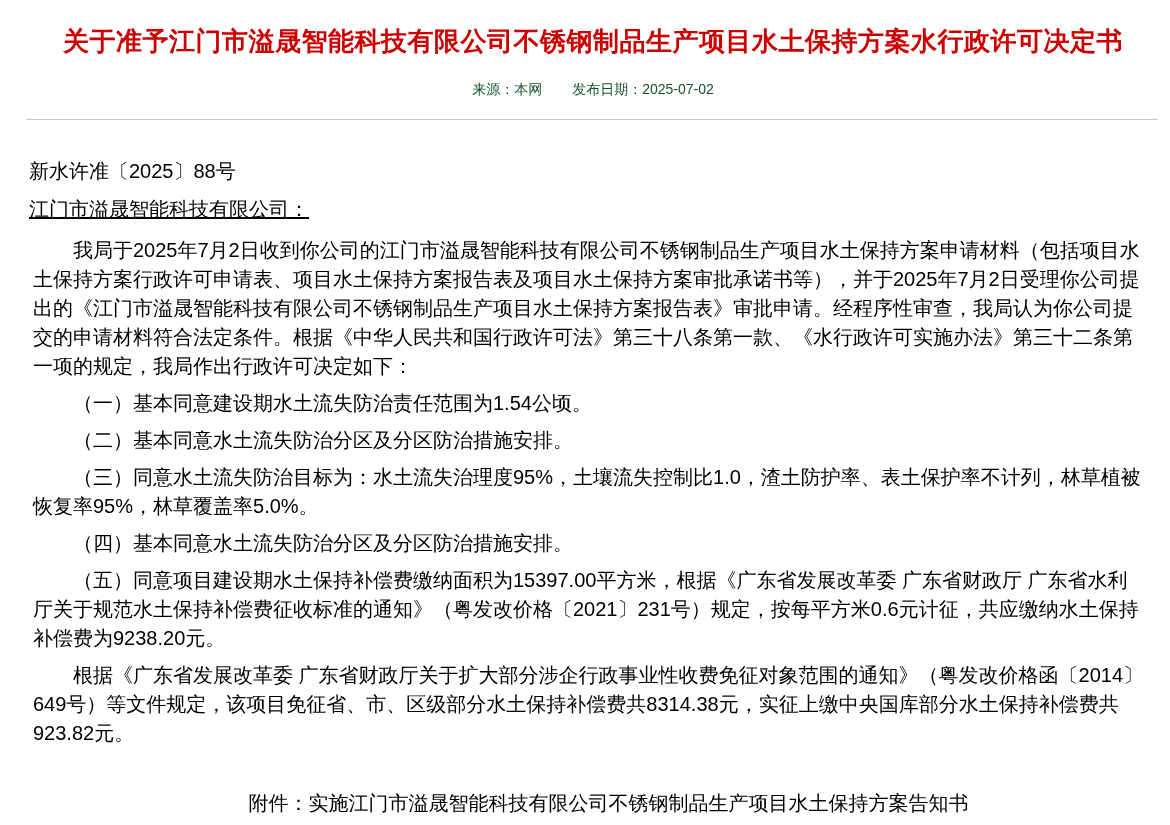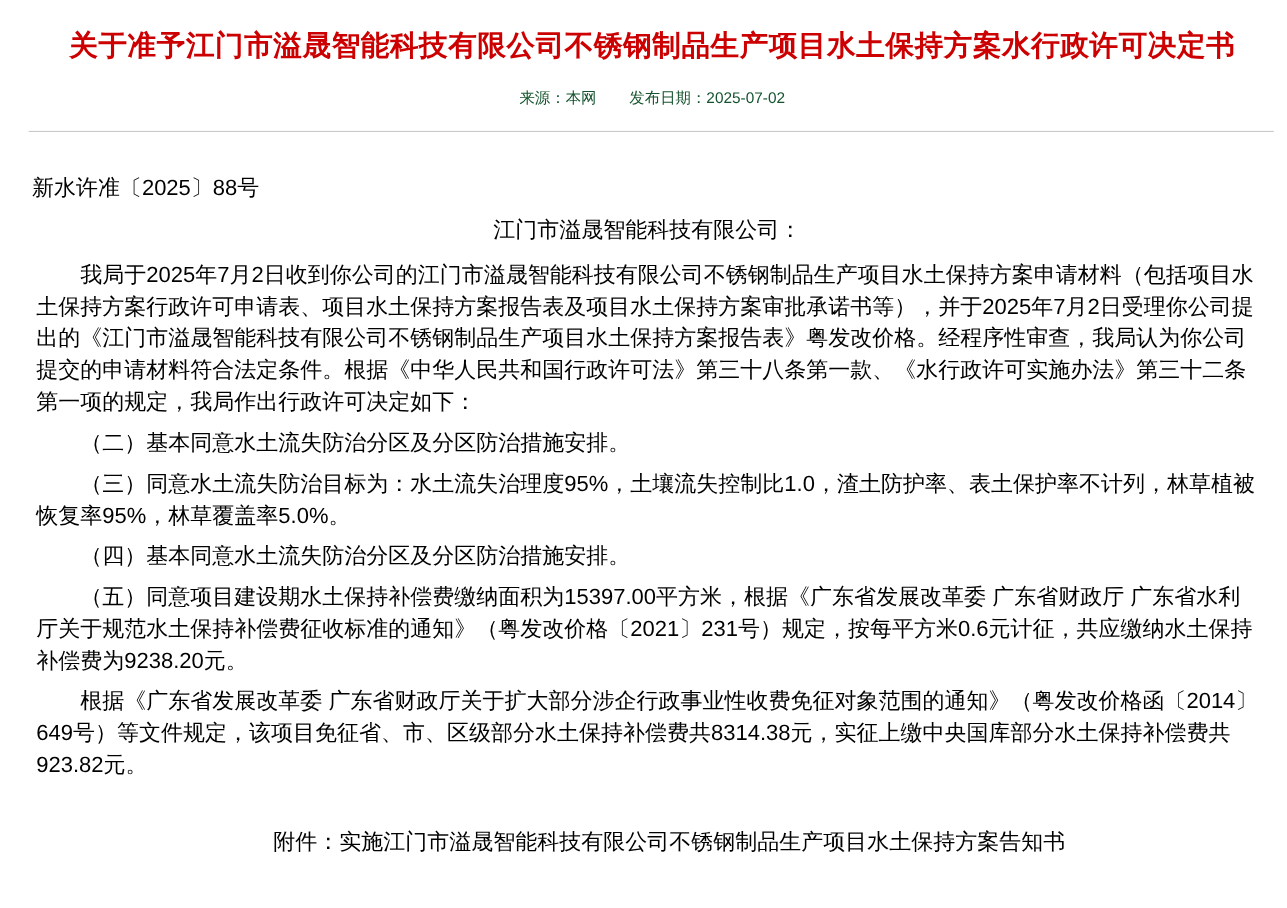--- a/index.html
+++ b/index.html
@@ -42,21 +42,22 @@
   .content {
     padding: 25px 22px 0 13px;
     font-size: 20px;
     line-height: 29px;
     color: #000000;
   }
   .doc-number {
     margin-bottom: 1px;
   }
   .salutation {
-    text-align: center;
+    text-align: left;
+    text-decoration: underline;
   }
   .body-paragraphs p {
     text-indent: 2em;
     margin: 0;
   }
   .attachment-line {
     text-indent: 2em;
     margin-top: 29px;
     text-align: center;
   }
@@ -88,21 +89,22 @@
 
   <hr class="header-divider">
 
   <div class="content">
 
     <div class="doc-number">新水许准〔2025〕88号</div>
 
     <div class="salutation">江门市溢晟智能科技有限公司：</div>
 
     <div class="body-paragraphs">
-        <p>我局于2025年7月2日收到你公司的江门市溢晟智能科技有限公司不锈钢制品生产项目水土保持方案申请材料（包括项目水土保持方案行政许可申请表、项目水土保持方案报告表及项目水土保持方案审批承诺书等），并于2025年7月2日受理你公司提出的《江门市溢晟智能科技有限公司不锈钢制品生产项目水土保持方案报告表》粤发改价格。经程序性审查，我局认为你公司提交的申请材料符合法定条件。根据《中华人民共和国行政许可法》第三十八条第一款、《水行政许可实施办法》第三十二条第一项的规定，我局作出行政许可决定如下：</p>
+        <p>我局于2025年7月2日收到你公司的江门市溢晟智能科技有限公司不锈钢制品生产项目水土保持方案申请材料（包括项目水土保持方案行政许可申请表、项目水土保持方案报告表及项目水土保持方案审批承诺书等），并于2025年7月2日受理你公司提出的《江门市溢晟智能科技有限公司不锈钢制品生产项目水土保持方案报告表》审批申请。经程序性审查，我局认为你公司提交的申请材料符合法定条件。根据《中华人民共和国行政许可法》第三十八条第一款、《水行政许可实施办法》第三十二条第一项的规定，我局作出行政许可决定如下：</p>
+        <p>（一）基本同意建设期水土流失防治责任范围为1.54公顷。</p>
         <p>（二）基本同意水土流失防治分区及分区防治措施安排。</p>
         <p>（三）同意水土流失防治目标为：水土流失治理度95%，土壤流失控制比1.0，渣土防护率、表土保护率不计列，林草植被恢复率95%，林草覆盖率5.0%。</p>
         <p>（四）基本同意水土流失防治分区及分区防治措施安排。</p>
         <p>（五）同意项目建设期水土保持补偿费缴纳面积为15397.00平方米，根据《广东省发展改革委 广东省财政厅 广东省水利厅关于规范水土保持补偿费征收标准的通知》（粤发改价格〔2021〕231号）规定，按每平方米0.6元计征，共应缴纳水土保持补偿费为9238.20元。</p>
         <p>根据《广东省发展改革委 广东省财政厅关于扩大部分涉企行政事业性收费免征对象范围的通知》（粤发改价格函〔2014〕649号）等文件规定，该项目免征省、市、区级部分水土保持补偿费共8314.38元，实征上缴中央国库部分水土保持补偿费共923.82元。</p>
       </div>
 
     <div class="attachment-line">附件：实施江门市溢晟智能科技有限公司不锈钢制品生产项目水土保持方案告知书</div>
 
     <div class="signature-block">

